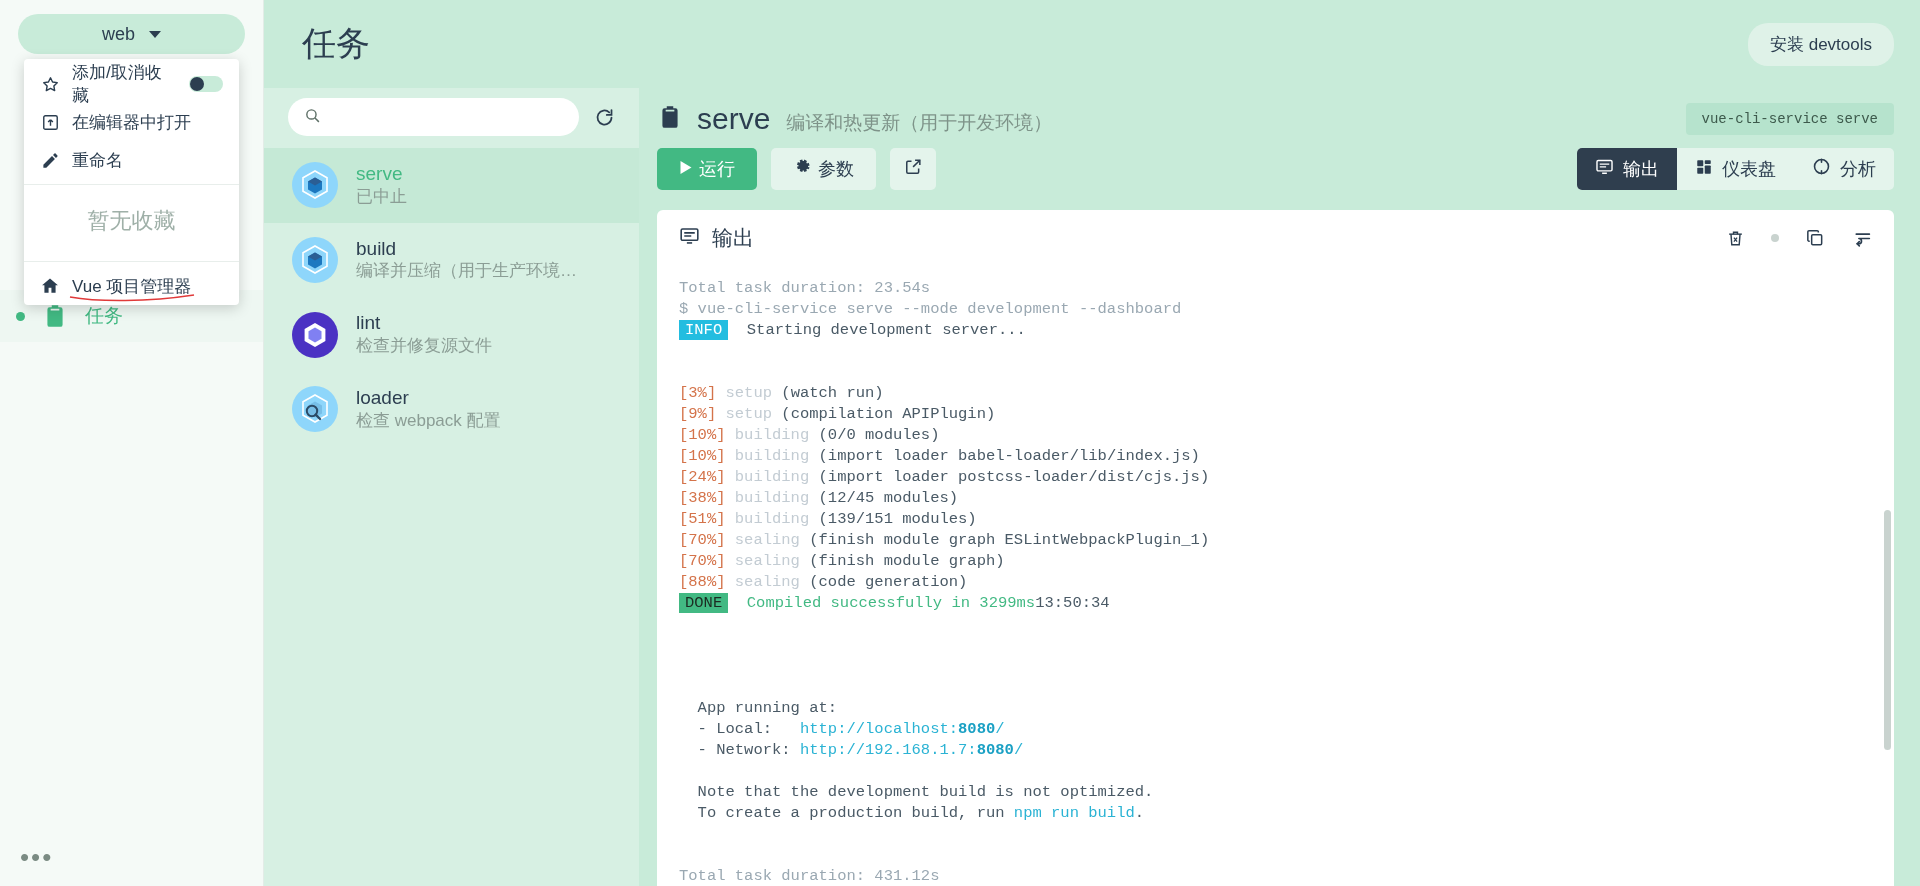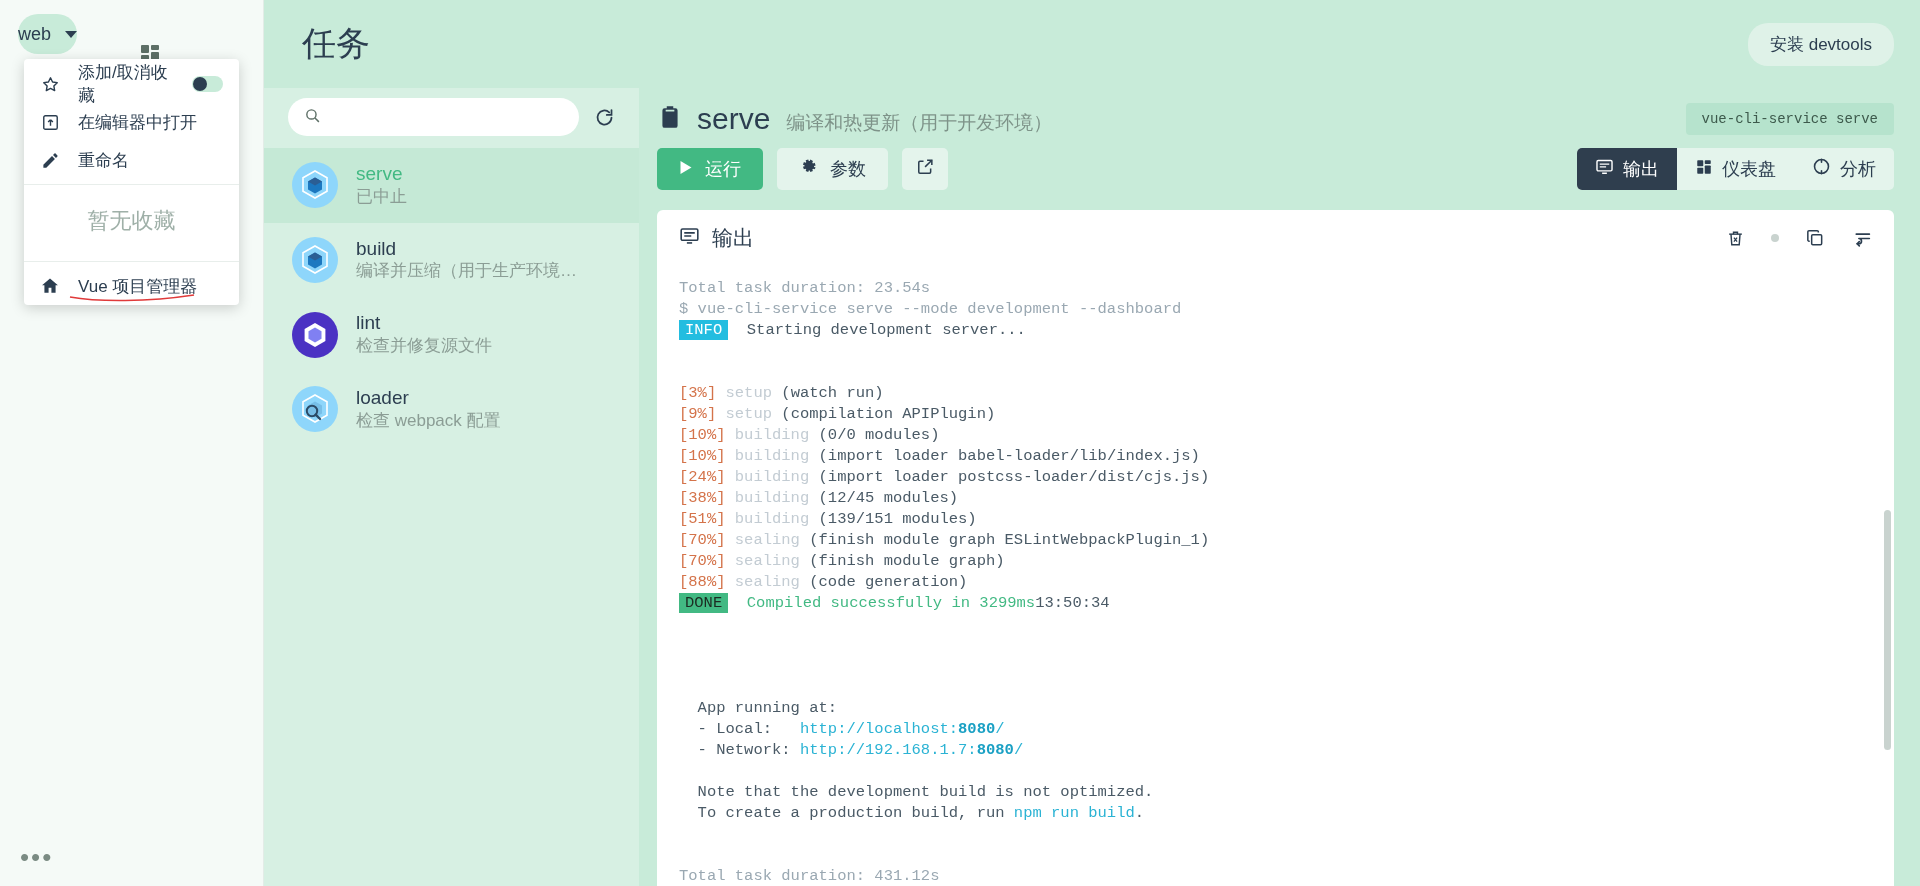--- a/index.html
+++ b/index.html
@@ -11,21 +11,21 @@
   }
   .app { position: relative; width: 1920px; height: 886px; display: flex; }
 
   
   .sidebar {
     width: 264px; height: 886px;
     background: #f5faf7;
     border-right: 1px solid #e3ece7;
     position: relative;
     flex: 0 0 264px;
-    display: flex; 
+    display: flex; flex-direction: column;
   }
   .project-switcher {
     margin: 14px 18px 0 18px;
     height: 40px;
     background: #c8ebd9;
     border-radius: 20px;
     display: flex; align-items: center; justify-content: center;
     gap: 14px;
     color: #2c3e50; font-size: 18px;
     cursor: pointer;
@@ -72,21 +72,21 @@
     left: 24px; top: 59px;
     width: 215px;
     background: #ffffff;
     border-radius: 4px;
     box-shadow: 0 3px 14px rgba(0,0,0,0.18);
     z-index: 40;
     padding: 6px 0 0 0;
     overflow: hidden;
   }
   .dd-item {
-    display: flex; align-items: center; gap: 18px;
+    display: flex; align-items: center; gap: 12px;
     height: 38px; padding: 0 16px;
     font-size: 17px; color: #2c3e50;
     cursor: pointer;
   }
   .dd-ico { width: 20px; height: 20px; display:flex; align-items:center; justify-content:center; flex:0 0 20px; }
   .dd-toggle {
     margin-left: auto;
     width: 34px; height: 16px; border-radius: 8px;
     background: #c8ebd9; position: relative;
   }
@@ -175,21 +175,21 @@
   .detail-title .tdesc { font-size: 19px; color: #7e9389; }
   .cmd-chip {
     margin-left: auto;
     background: #b6e3cd; border-radius: 4px;
     padding: 8px 16px;
     font-family: "Liberation Mono", monospace;
     font-size: 14px; color: #3d5a4c;
   }
   .detail-tools { display: flex; align-items: center; padding: 6px 26px 12px 18px; gap: 14px; }
   .btn {
-    display: flex; align-items: center; gap: 12px;
+    display: flex; align-items: center; gap: 6px;
     height: 42px; padding: 0 22px; border-radius: 5px;
     font-size: 18px; cursor: pointer; border: none;
     font-family: "Liberation Sans", sans-serif;
   }
   .btn-run { background: #42b983; color: #ffffff; }
   .btn-ghost { background: #e4f4ec; color: #2c3e50; }
   .btn-icon { background: #e4f4ec; color: #2c3e50; width: 46px; padding: 0; justify-content: center; }
 
   .seg {
     margin-left: auto;

